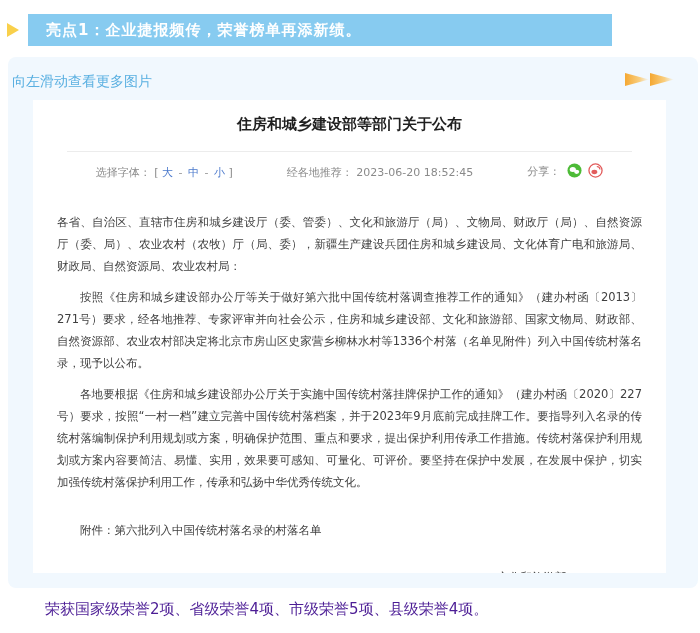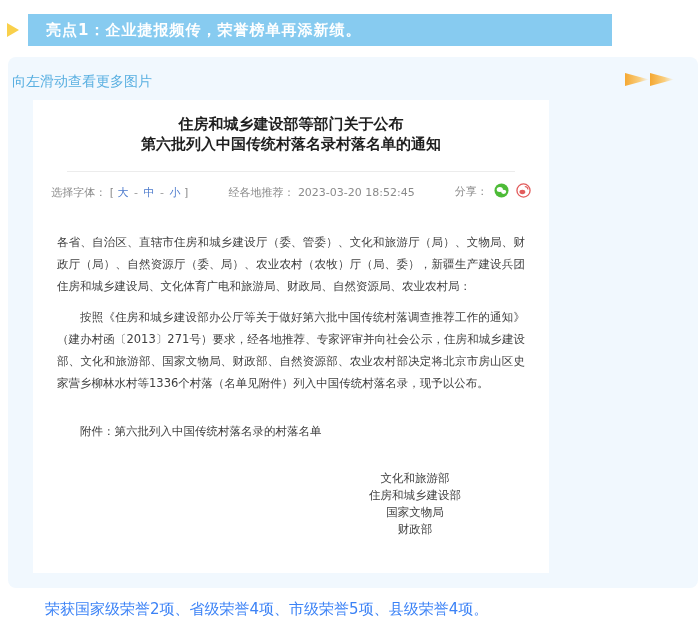--- a/index.html
+++ b/index.html
@@ -37,21 +37,21 @@
   .hint { color:#59AFE1; font-size:14px; }
   .arrow-pair { display:flex; align-items:center; }
   .arrow-tri {
     display:inline-block; width:24px; height:13px; margin-left:1px;
     background:linear-gradient(to right,#F5A832,#F9CE7E 60%,rgba(250,216,150,0));
     clip-path:polygon(0 0,100% 50%,0 100%);
   }
 
   
   .doc {
-    position:absolute; top:43px; left:25px; width:516px; height:473px;
+    position:absolute; top:43px; left:25px; width:633px; height:473px;
     background:#ffffff; padding:14px 24px 0 24px; overflow:hidden;
   }
   .doc-title {
     text-align:center; font-weight:bold; font-size:15px; line-height:20px;
     color:#1f1f1f;
   }
   .meta-divider { border-top:1px solid #ececec; margin:17px 10px 0 10px; }
   .meta {
     text-align:center; font-size:11px; color:#8a8a8a; margin-top:11px;
     display:flex; justify-content:center; align-items:center; gap:20px;
@@ -71,21 +71,21 @@
   .attachment { text-indent:2em; margin-top:26px; font-size:11.5px; color:#3f3f3f; }
 
   .signature {
     width:160px; margin:28px 30px 0 auto; text-align:center;
     font-size:11.5px; line-height:17px; color:#3f3f3f;
   }
   .signature div { white-space:nowrap; }
 
   
   .footer-text {
-    position:absolute; left:45px; top:600px; font-size:15px; color:#3b82f6;
+    position:absolute; left:45px; top:600px; font-size:15px; color:#4c1d95;
     white-space:nowrap;
   }
 </style>
 </head>
 <body>
 
 <div class="page">
 
   <div class="banner-row">
     <span class="banner-tri"></span>
@@ -99,40 +99,39 @@
       <span class="arrow-pair">
         <span class="arrow-tri"></span>
         <span class="arrow-tri"></span>
       </span>
     </div>
 
     <div class="doc">
 
       <div class="doc-title">
         <div>住房和城乡建设部等部门关于公布</div>
-        <div>第六批列入中国传统村落名录村落名单的通知</div>
       </div>
 
       <div class="meta-divider"></div>
 
       <div class="meta">
         <span class="grp">
           <span>选择字体：</span>
           <span>[</span>
           <span class="size-link">大</span>
           <span class="sep">-</span>
           <span class="size-link">中</span>
           <span class="sep">-</span>
           <span class="size-link">小</span>
           <span>]</span>
         </span>
         <span class="spacer"></span>
         <span class="grp">
           <span>经各地推荐：</span>
-          <span>2023-03-20 18:52:45</span>
+          <span>2023-06-20 18:52:45</span>
         </span>
         <span class="spacer"></span>
         <span class="grp">
           <span>分享：</span>
           <span class="share-icon">
             <svg width="15" height="15" viewBox="0 0 16 16">
               <circle cx="8" cy="8" r="7.5" fill="#4DBB37"></circle>
               <ellipse cx="6.2" cy="6.9" rx="3.3" ry="2.7" fill="#ffffff"></ellipse>
               <ellipse cx="10.3" cy="9.4" rx="2.7" ry="2.2" fill="#ffffff"></ellipse>
             </svg>
@@ -143,20 +142,21 @@
               <ellipse cx="6.8" cy="9.6" rx="3.1" ry="2.3" fill="#E25C5C"></ellipse>
               <path d="M9.4 3.8 q3.2 0.2 3.4 3.2" stroke="#E25C5C" fill="none" stroke-width="1.2"></path>
             </svg>
           </span>
         </span>
       </div>
 
       <div class="doc-body">
         <p>各省、自治区、直辖市住房和城乡建设厅（委、管委）、文化和旅游厅（局）、文物局、财政厅（局）、自然资源厅（委、局）、农业农村（农牧）厅（局、委），新疆生产建设兵团住房和城乡建设局、文化体育广电和旅游局、财政局、自然资源局、农业农村局：</p>
         <p class="indent">按照《住房和城乡建设部办公厅等关于做好第六批中国传统村落调查推荐工作的通知》（建办村函〔2013〕271号）要求，经各地推荐、专家评审并向社会公示，住房和城乡建设部、文化和旅游部、国家文物局、财政部、自然资源部、农业农村部决定将北京市房山区史家营乡柳林水村等1336个村落（名单见附件）列入中国传统村落名录，现予以公布。</p>
+        <p class="indent">各地要根据《住房和城乡建设部办公厅关于实施中国传统村落挂牌保护工作的通知》（建办村函〔2020〕227号）要求，按照“一村一档”建立完善中国传统村落档案，并于2023年9月底前完成挂牌工作。要指导列入名录的传统村落编制保护利用规划或方案，明确保护范围、重点和要求，提出保护利用传承工作措施。传统村落保护利用规划或方案内容要简洁、易懂、实用，效果要可感知、可量化、可评价。要坚持在保护中发展，在发展中保护，切实加强传统村落保护利用工作，传承和弘扬中华优秀传统文化。</p>
         <div class="attachment">附件：第六批列入中国传统村落名录的村落名单</div>
       </div>
 
       <div class="signature">
         <div>文化和旅游部</div>
         <div>住房和城乡建设部</div>
         <div>国家文物局</div>
         <div>财政部</div>
 
       </div>

